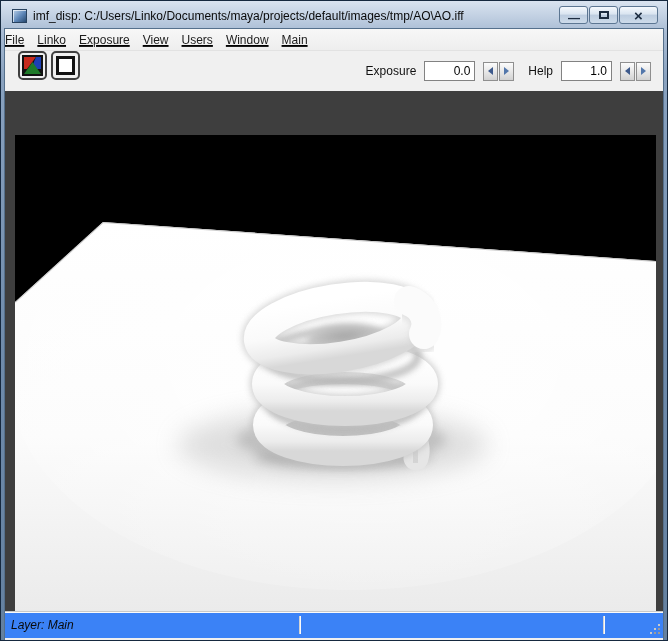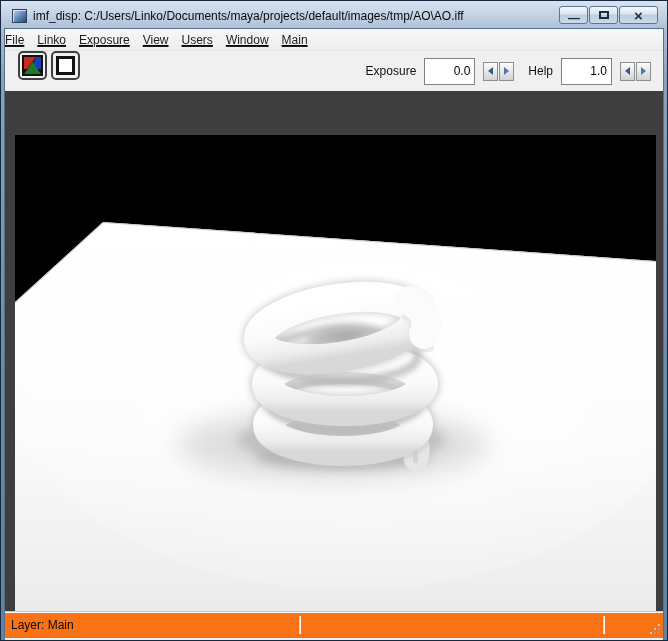--- a/index.html
+++ b/index.html
@@ -34,37 +34,37 @@
   .menu-item { font-size:12px; color:#1c1c1c; margin-right:13px;
     text-decoration:underline; text-underline-offset:2px; cursor:default; }
   
   .toolbar { position:relative; height:40px; background:#f0f0f0; display:flex; align-items:flex-start; }
   .tb-btn { width:29px; height:29px; border:2px solid #3f3f3f; border-radius:5px;
     background:#f0f0f0; margin-left:4px; display:flex; align-items:center; justify-content:center; padding:0; }
   .tb-btn:first-of-type { margin-left:13px; }
   .alpha-chip { width:19px; height:19px; background:#ffffff; border:3px solid #111; }
   .controls { position:absolute; right:12px; top:0; height:40px; display:flex; align-items:center; gap:8px; }
   .ctl-label { font-size:12px; color:#111; }
-  .ctl-input { width:51px; height:27px; border:1px solid #828282; background:#fff;
+  .ctl-input { width:51px; height:20px; border:1px solid #828282; background:#fff;
     font-family:"Liberation Sans",sans-serif; font-size:12px; text-align:right; padding-right:4px; color:#000; }
   .spinner { display:flex; gap:1px; margin-right:6px; }
   .spin-btn { width:15px; height:19px; border:1px solid #8f8f8f;
     background:linear-gradient(180deg,#fcfcfc 0%,#e8e8e8 50%,#d2d2d2 100%);
     display:flex; align-items:center; justify-content:center; padding:0; }
   .tri-left { width:0; height:0; border-top:4px solid transparent; border-bottom:4px solid transparent;
     border-right:5px solid #3e5websites; border-right:5px solid #3e5a8c; }
   .tri-right { width:0; height:0; border-top:4px solid transparent; border-bottom:4px solid transparent;
     border-left:5px solid #5377ab; }
   
   .canvas { position:relative; height:520px; background:#3e3e3e; overflow:hidden; }
   .render { position:absolute; left:10px; top:44px; width:641px; height:476px; }
   
-  .statusbar { position:relative; height:27px; background:#f97316;
+  .statusbar { position:relative; height:27px; background:#3b82f6;
     border-top:1px solid #c9c9c9; box-shadow: inset 0 1px 0 #fbfbfb;
-    display:flex; align-items:center; padding-left:6px; }
+    display:flex; align-items:center; padding-left:6px;font-style:italic; }
   .status-text { font-size:12px; color:#0a0a0a; }
   .status-div { position:absolute; top:4px; bottom:4px; width:2px;
     border-left:1px solid #d2d2d2; border-right:1px solid #fafafa; }
   .div-1 { left:294px; } .div-2 { left:598px; }
   .grip { position:absolute; right:3px; bottom:4px; width:12px; height:12px; }
   .grip::before { content:""; position:absolute; right:0; bottom:0; width:2px; height:2px; background:#9a9a9a;
     box-shadow: -4px 0 #9a9a9a, -8px 0 #c9c9c9, 0 -4px #9a9a9a, -4px -4px #c9c9c9, 0 -8px #c9c9c9; }
 </style>
 </head>
 <body>

